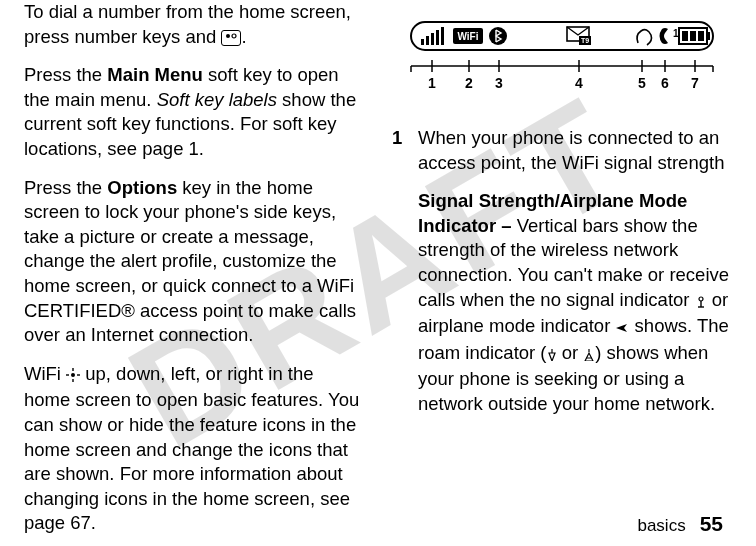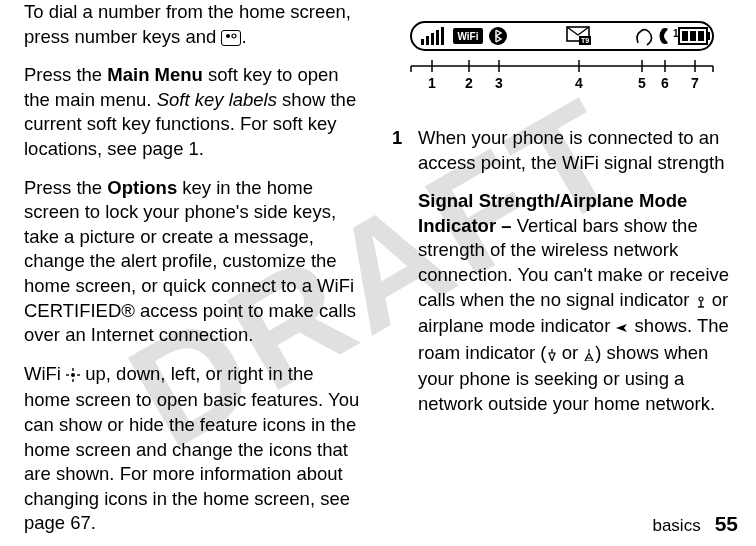--- a/index.html
+++ b/index.html
@@ -74,21 +74,21 @@
     font-size: 18.5px;
   }
   .numitem .body {
     flex: 1 1 auto;
     font-size: 18.5px;
     line-height: 1.33;
   }
   .footer {
     position: absolute;
     bottom: 10px;
-    right: 18px;
+    right: 33px;
     font-size: 17px;
   }
   .footer .label { margin-right: 14px; }
   .footer .pagenum { font-weight: 700; font-size: 21px; }
   .inline-icon {
     display: inline-block;
     vertical-align: -2px;
   }
 </style>
 </head>

